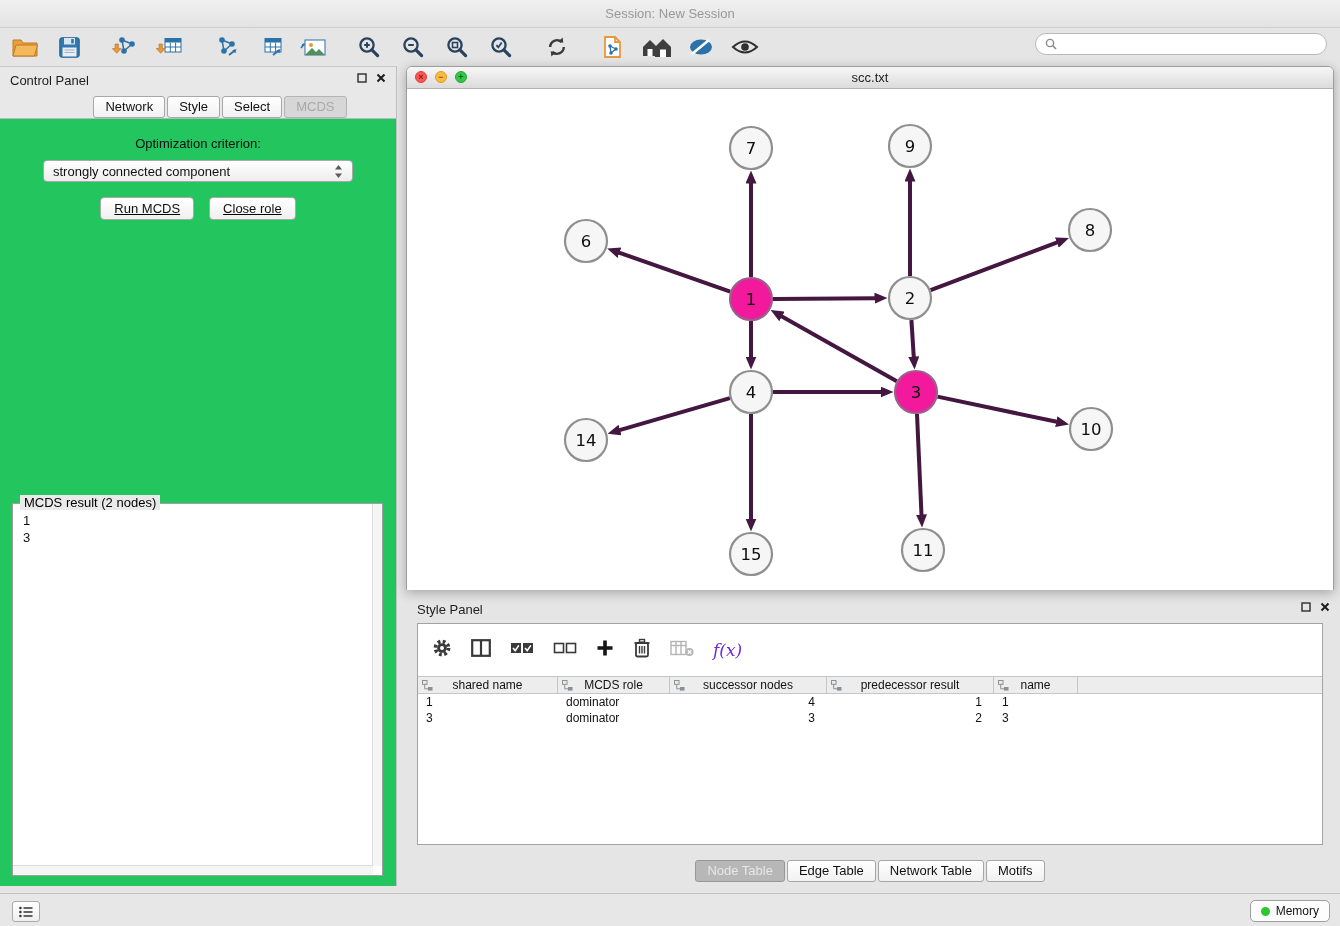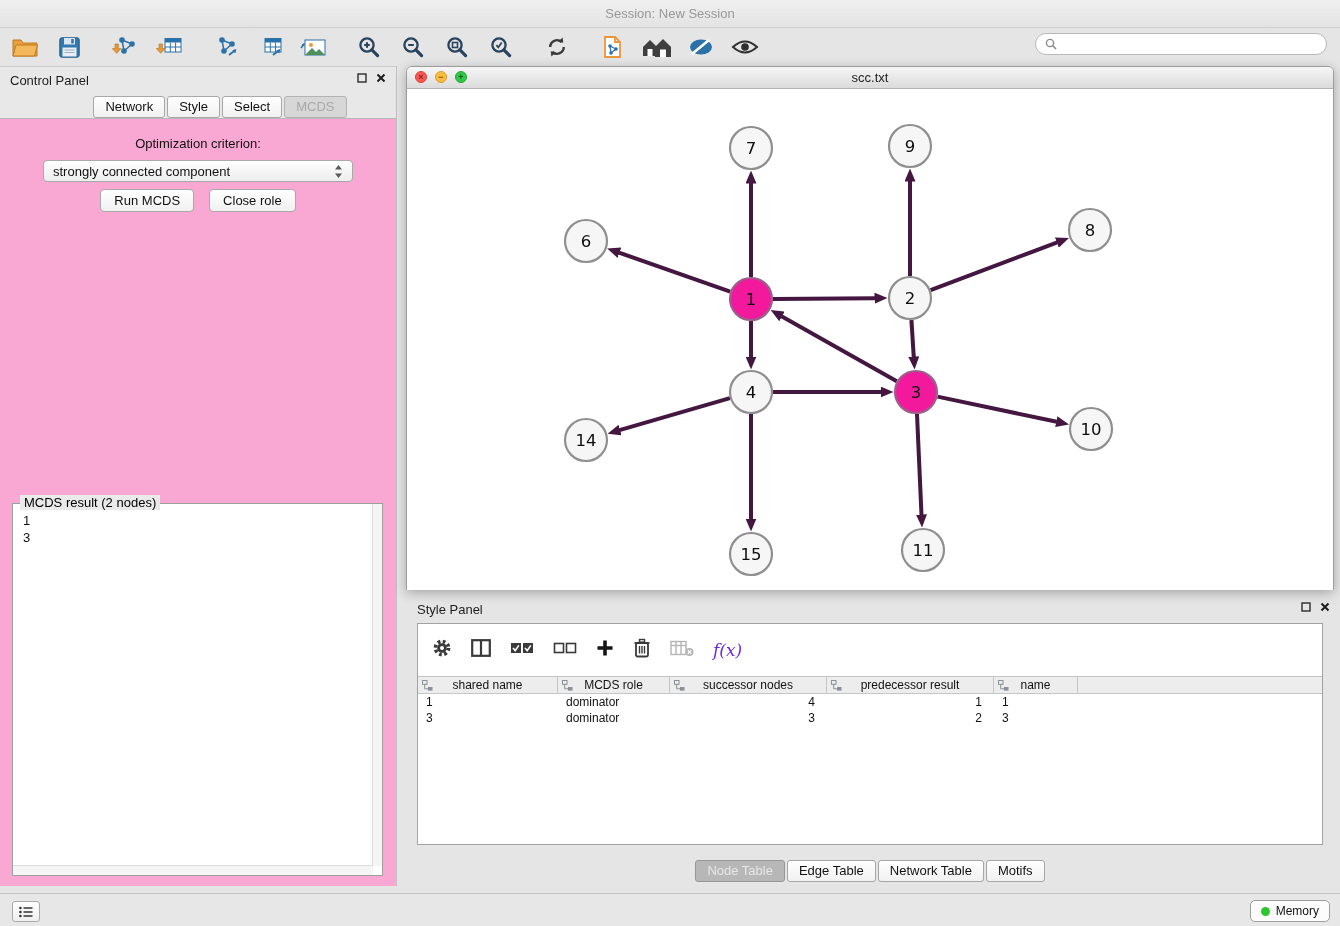--- a/index.html
+++ b/index.html
@@ -16,25 +16,25 @@
   .search-box input{border:none;outline:none;flex:1;font-size:12px;background:transparent;margin-left:6px;font-family:"Liberation Sans",sans-serif;}
 
   
   .control-panel{position:absolute;left:0;top:66px;width:397px;height:820px;background:#e8e8e8;border-top:1px solid #c9c9c9;border-right:1px solid #c2c2c2;box-sizing:border-box;}
   .cp-header{height:26px;position:relative;}
   .cp-title{position:absolute;left:10px;top:6px;font-size:13px;color:#1d1d1d;}
   .panel-icons{position:absolute;right:10px;top:6px;display:flex;gap:9px;align-items:center;}
   .cp-tabs{position:relative;z-index:2;display:flex;justify-content:center;gap:2px;margin-top:3px;padding-left:44px;}
   .ctab{height:20px;line-height:20px;padding:0 11px;font-size:13px;background:linear-gradient(#ffffff,#f1f1f1);border:1px solid #a8a8a8;border-radius:3px;color:#111;cursor:default;}
   .ctab.active{background:#d7d7d7;color:#a9a9a9;border-color:#b3b3b3;}
-  .cp-body{position:absolute;left:0;right:0;top:51px;bottom:0;background:#f9a8d4;border-top:1px solid #b9b9b9;}
+  .cp-body{position:absolute;left:0;right:0;top:51px;bottom:0;background:#22c55e;border-top:1px solid #b9b9b9;}
   .opt-label{margin-top:17px;text-align:center;font-size:13px;color:#111;}
   .dropdown{width:310px;height:22px;margin:9px auto 0;background:linear-gradient(#ffffff,#ededed);border:1px solid #a9a9a9;border-radius:4px;display:flex;align-items:center;padding:0 9px;box-sizing:border-box;font-size:13px;color:#111;}
   .dropdown .chev{margin-left:auto;display:flex;}
-  .btn-row{display:flex;justify-content:center;gap:15px;margin-top:7px;}
+  .btn-row{display:flex;justify-content:center;gap:15px;margin-top:15px;text-decoration:underline;}
   .pbtn{height:21px;line-height:21px;padding:0 13px;font-size:13px;background:linear-gradient(#ffffff,#f0f0f0);border:1px solid #a9a9a9;border-radius:4px;color:#111;}
   .result-box{position:absolute;left:12px;width:371px;top:436px;height:373px;background:#fff;border:1px solid #9f9f9f;box-sizing:border-box;}
   .result-legend{position:absolute;top:-9px;left:7px;background:#eaeaea;padding:0 4px;font-size:13px;color:#000000;}
   .result-lines{padding:8px 10px;font-size:13px;line-height:17px;color:#111;}
   .vtrack{position:absolute;right:0;top:0;bottom:9px;width:9px;background:#f5f5f5;border-left:1px solid #dcdcdc;}
   .htrack{position:absolute;left:0;right:9px;bottom:0;height:9px;background:#f5f5f5;border-top:1px solid #dcdcdc;}
 
   
   .net-window{position:absolute;left:406px;top:66px;width:928px;height:524px;background:#fff;border:1px solid #9c9c9c;border-radius:6px 6px 0 0;box-shadow:0 3px 12px rgba(0,0,0,0.28);box-sizing:border-box;}
   .net-titlebar{height:21px;background:linear-gradient(#f7f7f7,#dbdbdb);border-bottom:1px solid #b4b4b4;border-radius:5px 5px 0 0;position:relative;text-align:center;font-size:13px;line-height:21px;color:#1d1d1d;}

